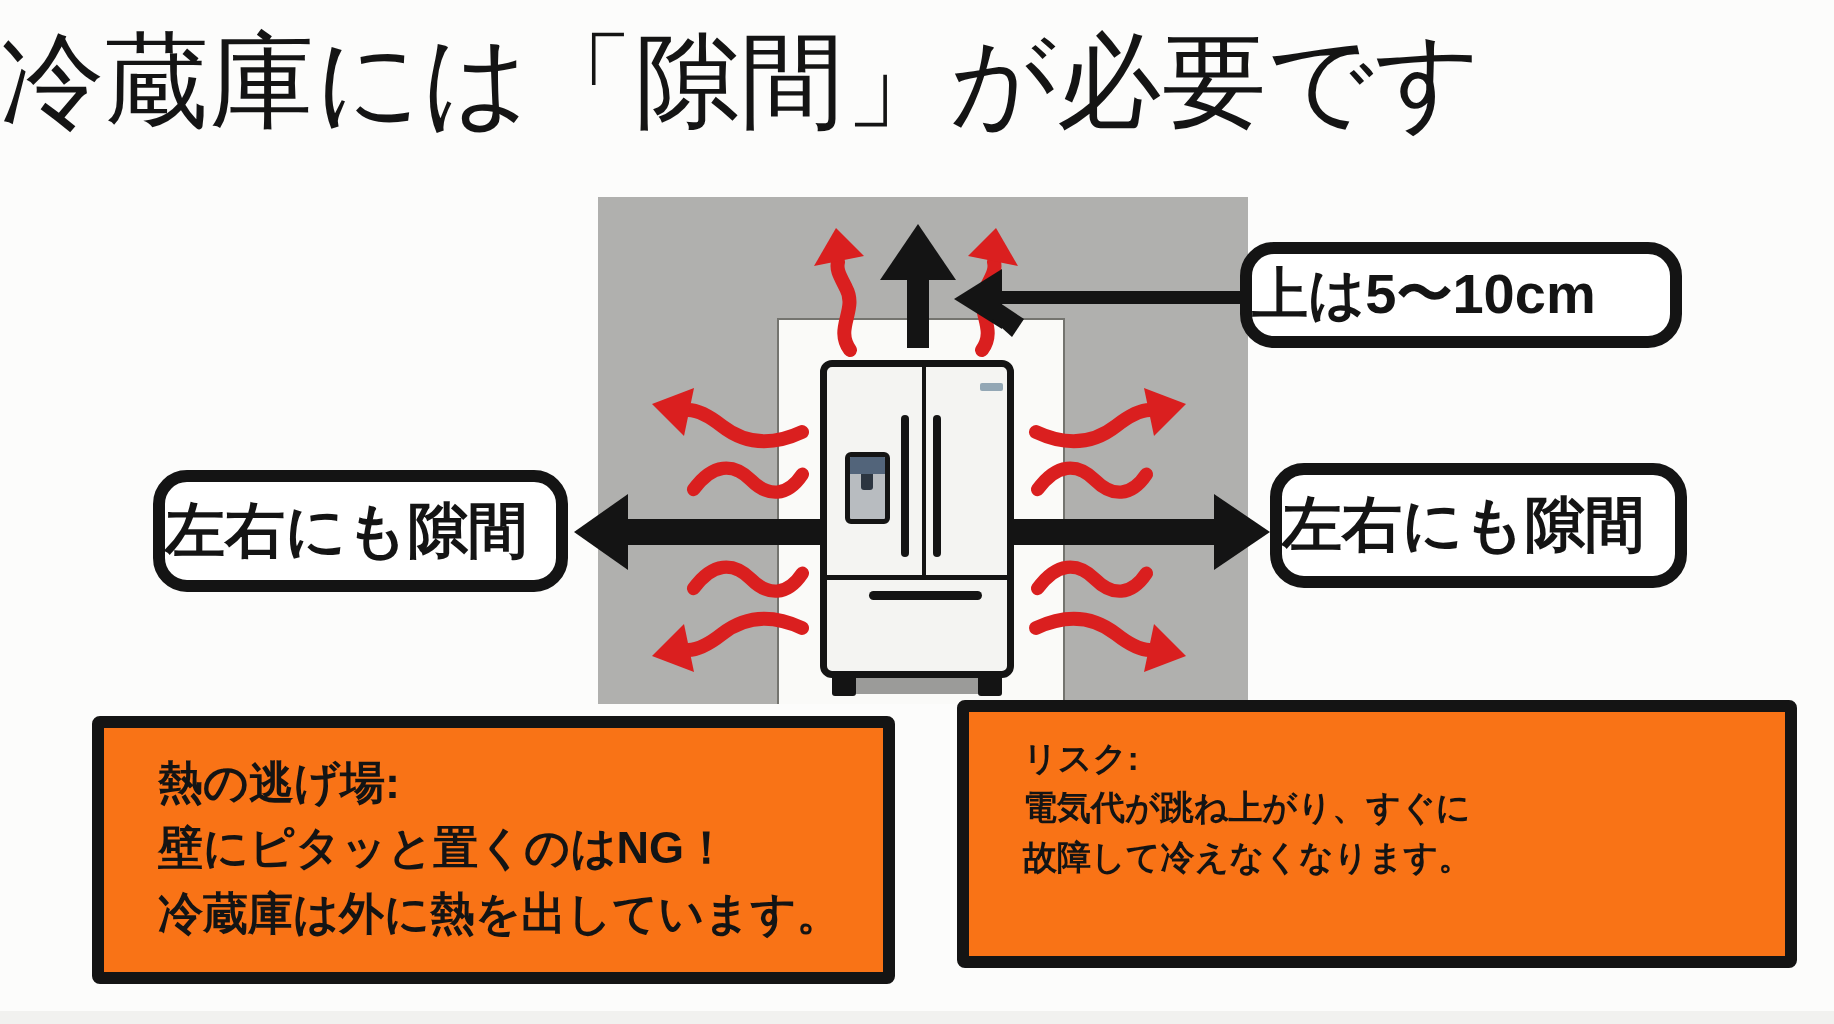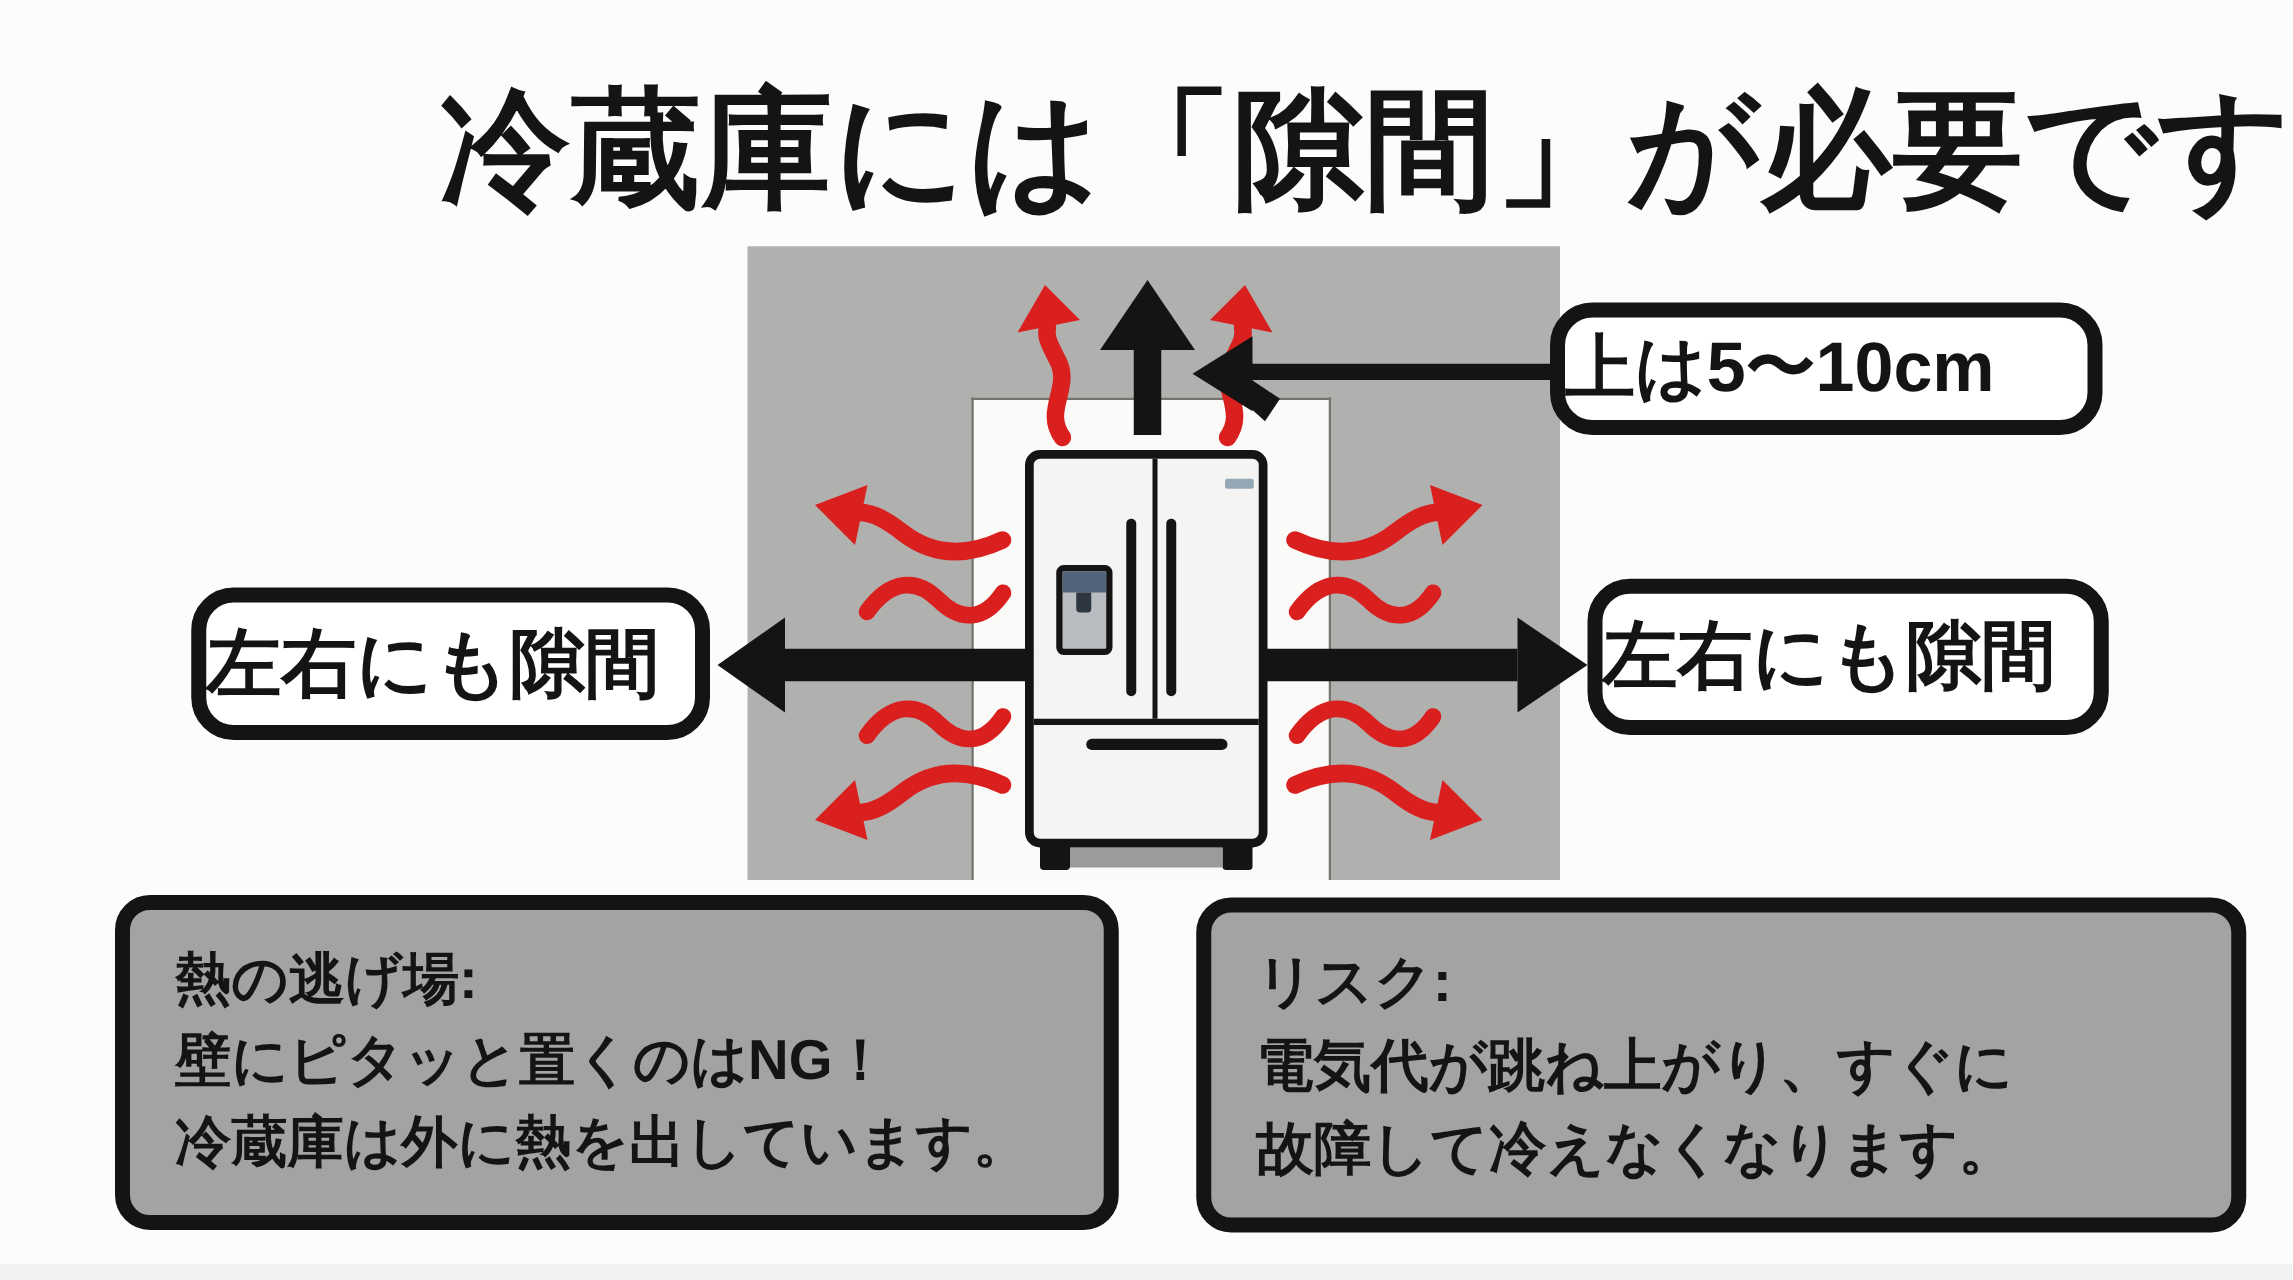--- a/index.html
+++ b/index.html
@@ -5,23 +5,23 @@
   html,body{margin:0;padding:0;background:#ffffff;}
   .page{
     position:relative;width:1834px;height:1024px;overflow:hidden;
     background:var(--page-white,#fcfcfb);
     font-family:"Liberation Sans","DejaVu Sans",sans-serif;
     color:var(--ink,#141414);
   }
   .abs{position:absolute;}
   
   .title{
-    left:0;top:22px;width:100%;text-align:right;
-    font-size:104px;font-weight:700;letter-spacing:1px;line-height:1.15;
-    color:var(--ink,#141414);white-space:nowrap;margin-top:39px;
+    left:0;top:22px;width:100%;text-align:left;
+    font-size:104px;font-weight:400;letter-spacing:1px;line-height:1.15;
+    color:var(--ink,#141414);white-space:nowrap;
   }
   
   .wall{left:598px;top:197px;width:650px;height:507px;background:var(--wall-gray,#b0b0ae);}
   .alcove{
     left:777px;top:318px;width:288px;height:386px;
     background:var(--alcove-white,#fafaf8);
     border-top:2px solid #74746f;border-left:2px solid #74746f;border-right:2px solid #74746f;
     box-sizing:border-box;
   }
   
@@ -50,26 +50,26 @@
     box-sizing:border-box;background:#fff;
     border:12px solid var(--ink,#141414);border-radius:34px;
     display:flex;align-items:center;justify-content:flex-start;
     font-weight:800;white-space:nowrap;
   }
   .callout.top{left:1240px;top:242px;width:442px;height:106px;font-size:56px;}
   .callout.left{left:153px;top:470px;width:415px;height:122px;font-size:60px;}
   .callout.right{left:1270px;top:463px;width:417px;height:125px;font-size:60px;}
   
   .info-box{
-    box-sizing:border-box;background:#a3a3a3;
-    border:12px solid var(--ink,#141414);border-radius:28px;
-    padding:22px 36px;font-weight:800;line-height:1.45;
+    box-sizing:border-box;background:#f97316;
+    border:12px solid var(--ink,#141414);border-radius:8px;
+    padding:22px 54px;font-weight:800;line-height:1.45;
   }
   .info-box.lft{left:92px;top:716px;width:803px;height:268px;font-size:45px;}
-  .info-box.rgt{left:957px;top:718px;width:840px;height:268px;font-size:46px;}
+  .info-box.rgt{left:957px;top:700px;width:840px;height:268px;font-size:34px;}
   .info-line{white-space:nowrap;}
   
   .red-stroke{stroke:var(--heat-arrow-red,#da1f1f);stroke-width:14;fill:none;stroke-linecap:round;}
   .red-fill{fill:var(--heat-arrow-red,#da1f1f);}
   .black-fill{fill:var(--ink,#141414);}
   svg.abs{overflow:visible;}
   .bottom-haze{left:0;bottom:0;width:100%;height:13px;background:#e7e7e5;opacity:.55;}
 </style>
 </head>
 <body>

